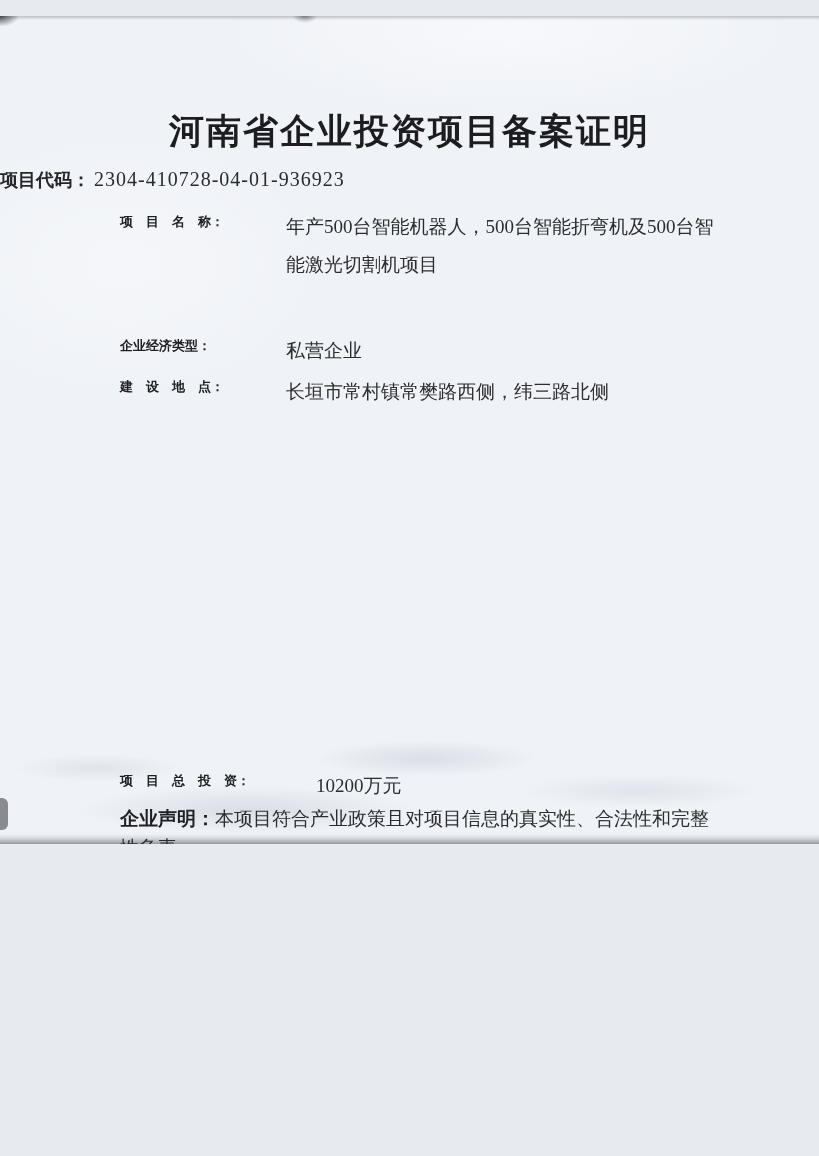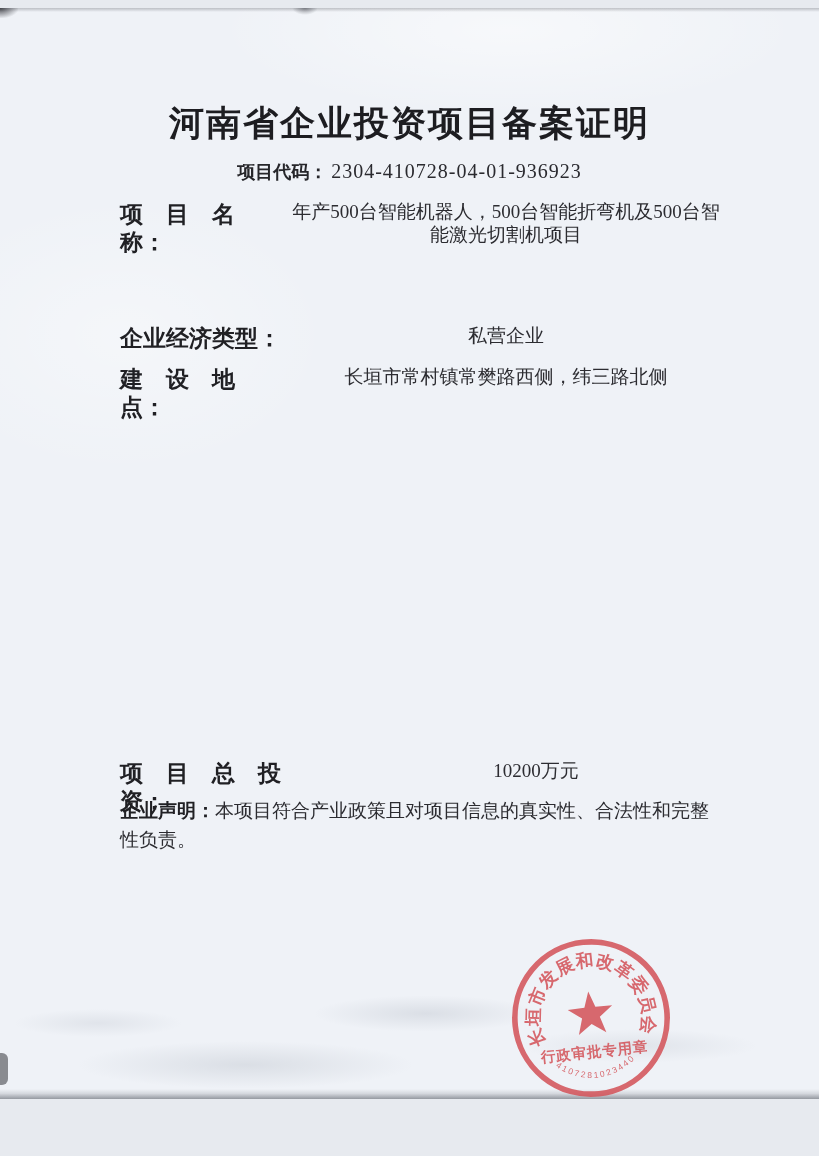--- a/index.html
+++ b/index.html
@@ -8,22 +8,22 @@
     --seal-red: #d4565c;
     --date-ink: #3e4045;
   }
   * { margin: 0; padding: 0; box-sizing: border-box; }
   html, body { background: #e7eaef; }
   body { font-family: "Liberation Serif", "DejaVu Serif", serif; }
 
   .page {
     position: relative;
     width: 819px;
-    height: 1091px;
-    margin: 8px auto;
+    height: 828px;
+    margin: 16px auto;
     overflow: hidden;
     color: var(--ink);
     background:
       radial-gradient(420px 120px at 62% 2%, rgba(255,255,255,.5), transparent 70%),
       radial-gradient(300px 200px at 15% 30%, rgba(255,255,255,.35), transparent 70%),
       var(--paper);
   }
 
   
   .artifact { position: absolute; pointer-events: none; }
@@ -45,36 +45,36 @@
       radial-gradient(120px 20px at 12% 60%, rgba(165,172,184,.20), transparent 70%); }
 
   
   .title {
     position: absolute; top: 92px; left: 0; right: 0;
     text-align: center;
     font-family: "Liberation Sans", "DejaVu Sans", sans-serif;
     font-size: 35px; font-weight: 700; letter-spacing: 2px;
     color: #1d1d21;
   }
-  .code-line { position: absolute; top: 152px; left: 0; right: 0; text-align: center; }
+  .code-line { position: absolute; top: 152px; left: 0; right: 0; text-align: left; }
   .code-label {
     font-family: "Liberation Sans", "DejaVu Sans", sans-serif;
     font-size: 18px; font-weight: 700;
   }
   .code-value { font-size: 20px; letter-spacing: 1px; color: #2a2a2f; }
 
   .row { position: absolute; left: 120px; width: 660px; }
   .flabel {
     display: inline-block; width: 166px; vertical-align: top;
     font-family: "Liberation Sans", "DejaVu Sans", sans-serif;
-    font-size: 23px; font-weight: 700; line-height: 28px; color: #202024;
+    font-size: 13px; font-weight: 700; line-height: 28px; color: #202024;
   }
   .fvalue {
     display: inline-block; width: 440px; vertical-align: top;
-    font-size: 19px; line-height: 23px; color: #2c2c31; text-align: center;
+    font-size: 19px; line-height: 38px; color: #2c2c31;
   }
   .row-inv .flabel { width: 182px; }
   .row-inv .fvalue { margin-left: 14px; }
 
   .para { position: absolute; left: 120px; width: 612px;
     font-size: 19px; line-height: 29px; color: #2c2c31; }
   .flabel-inline {
     font-family: "Liberation Sans", "DejaVu Sans", sans-serif;
     font-weight: 700; color: #202024;
   }

